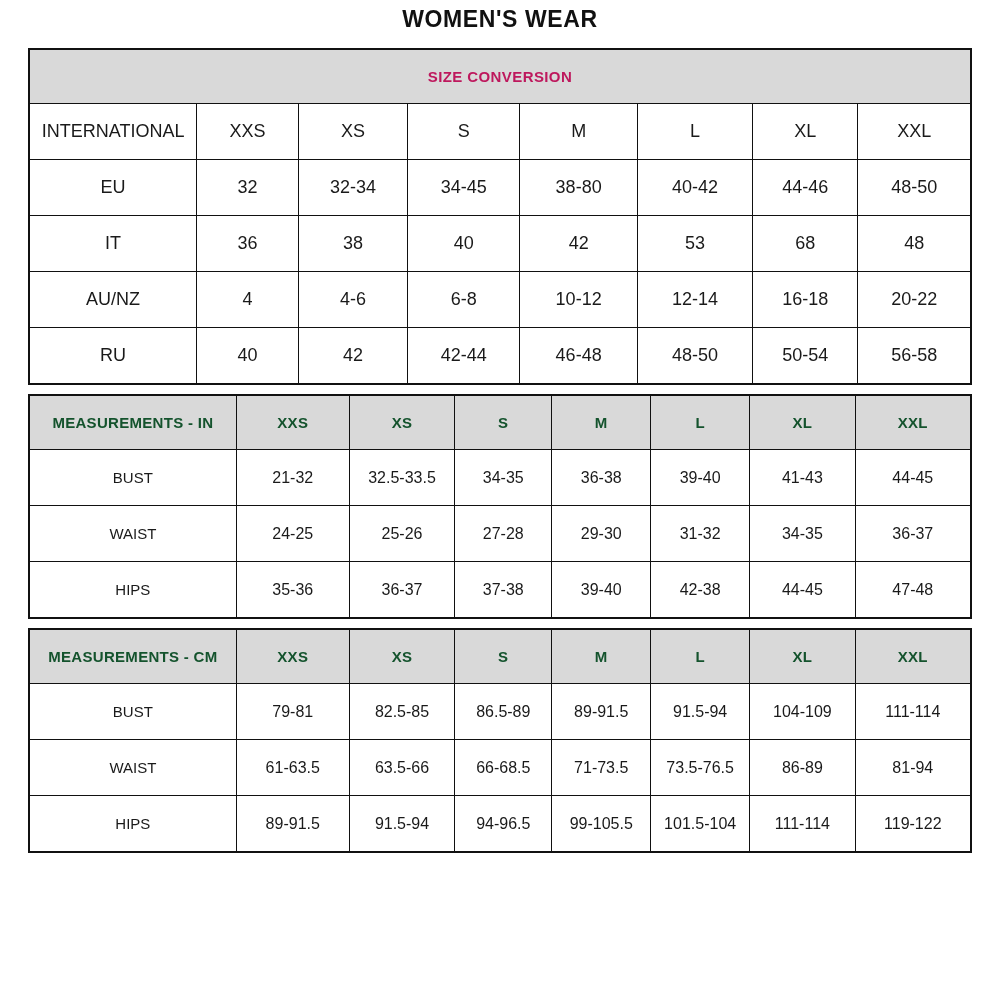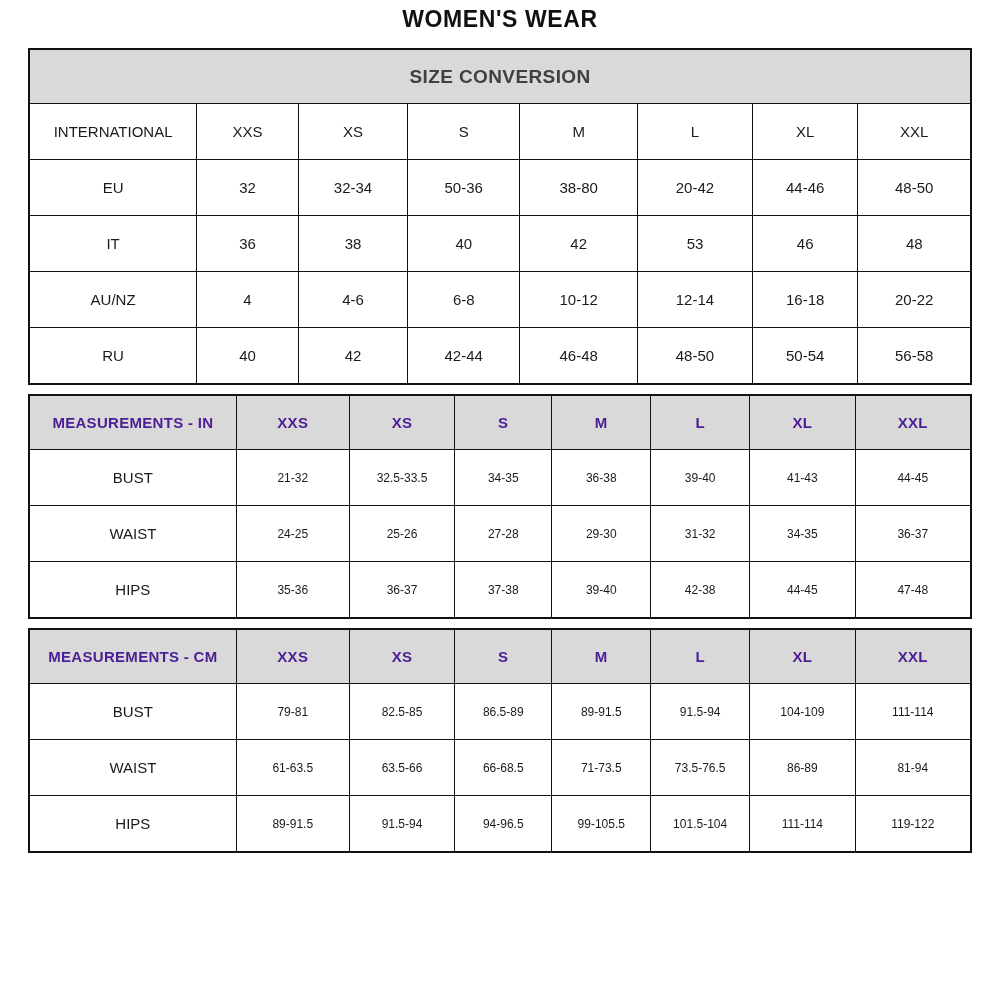--- a/index.html
+++ b/index.html
@@ -2,24 +2,24 @@
 <html><head>
 <meta charset="utf-8">
 <style>
   html,body { margin:0; padding:0; background:#ffffff; }
   body { font-family:"Liberation Sans", sans-serif; color:#1a1a1a; }
   .page { width:1000px; height:1000px; box-sizing:border-box; padding:0 28px 10px; background:#fff; }
   .title { text-align:center; font-size:23px; font-weight:700; letter-spacing:0.6px; margin:6px 0 15px 0; color:#111; }
   table { width:100%; border-collapse:collapse; table-layout:fixed; }
   .tbl { border:2.5px solid #111; margin-bottom:9px; }
   td, th { border:1.5px solid #111; text-align:center; vertical-align:middle; padding:0; overflow:hidden; }
-  .banner th { height:53px; background:#d9d9d9; font-size:19px; font-weight:700; letter-spacing:0.4px; color:#404040; }
-  .t1 td { height:55px; font-size:15px; font-weight:400; }
-  .hdr td { height:53px; background:#d9d9d9; font-size:15px; font-weight:700; letter-spacing:0.3px; color:#4c1d95; }
-  .meas tbody td { height:55px; font-size:12px; font-weight:400; }
+  .banner th { height:53px; background:#d9d9d9; font-size:15px; font-weight:700; letter-spacing:0.4px; color:#be185d; }
+  .t1 td { height:55px; font-size:18px; font-weight:400; }
+  .hdr td { height:53px; background:#d9d9d9; font-size:15px; font-weight:700; letter-spacing:0.3px; color:#14532d; }
+  .meas tbody td { height:55px; font-size:16px; font-weight:400; }
   .meas tbody td.rowlabel { font-size:15px; }
 </style>
 </head>
 <body>
 
 <div class="page">
 
   <h1 class="title">WOMEN'S WEAR</h1>
 
   <table class="tbl t1">
@@ -46,34 +46,34 @@
         <td>L</td>
         <td>XL</td>
         <td>XXL</td>
       </tr>
     </thead>
     <tbody>
       <tr>
         <td class="rowlabel">EU</td>
         <td>32</td>
         <td>32-34</td>
-        <td>50-36</td>
+        <td>34-45</td>
         <td>38-80</td>
-        <td>20-42</td>
+        <td>40-42</td>
         <td>44-46</td>
         <td>48-50</td>
       </tr>
       <tr>
         <td class="rowlabel">IT</td>
         <td>36</td>
         <td>38</td>
         <td>40</td>
         <td>42</td>
         <td>53</td>
-        <td>46</td>
+        <td>68</td>
         <td>48</td>
       </tr>
       <tr>
         <td class="rowlabel">AU/NZ</td>
         <td>4</td>
         <td>4-6</td>
         <td>6-8</td>
         <td>10-12</td>
         <td>12-14</td>
         <td>16-18</td>

